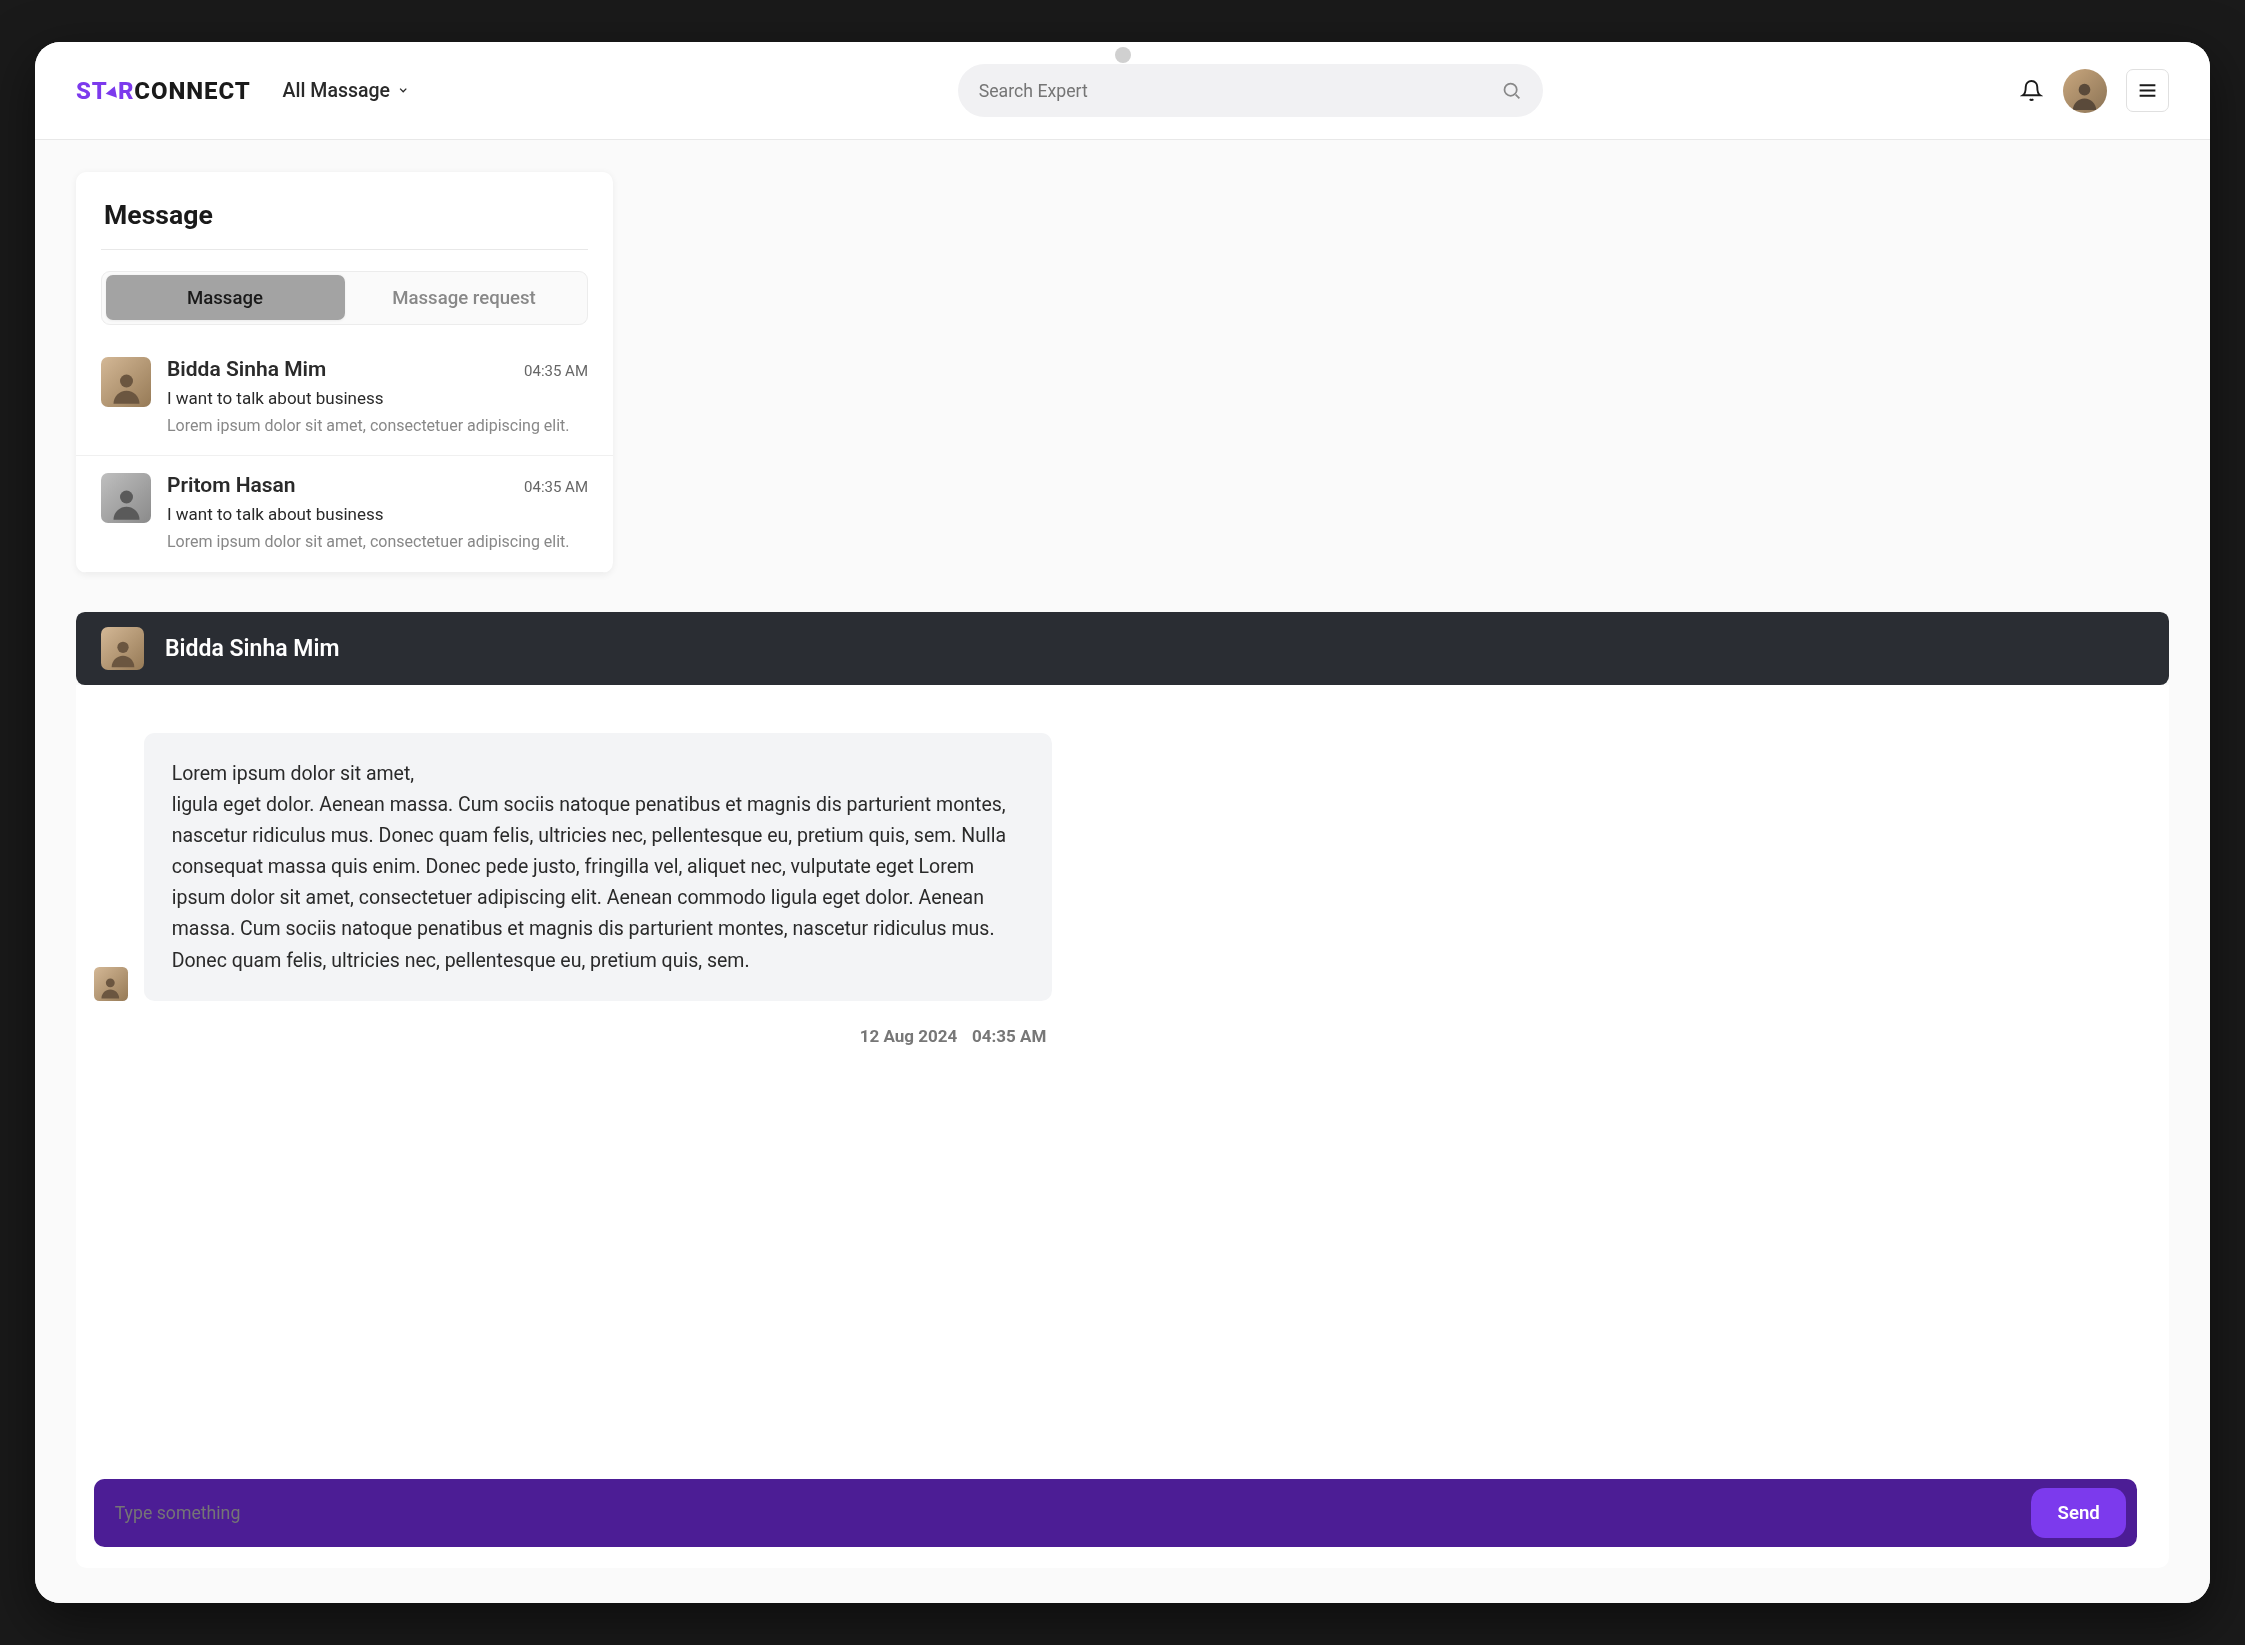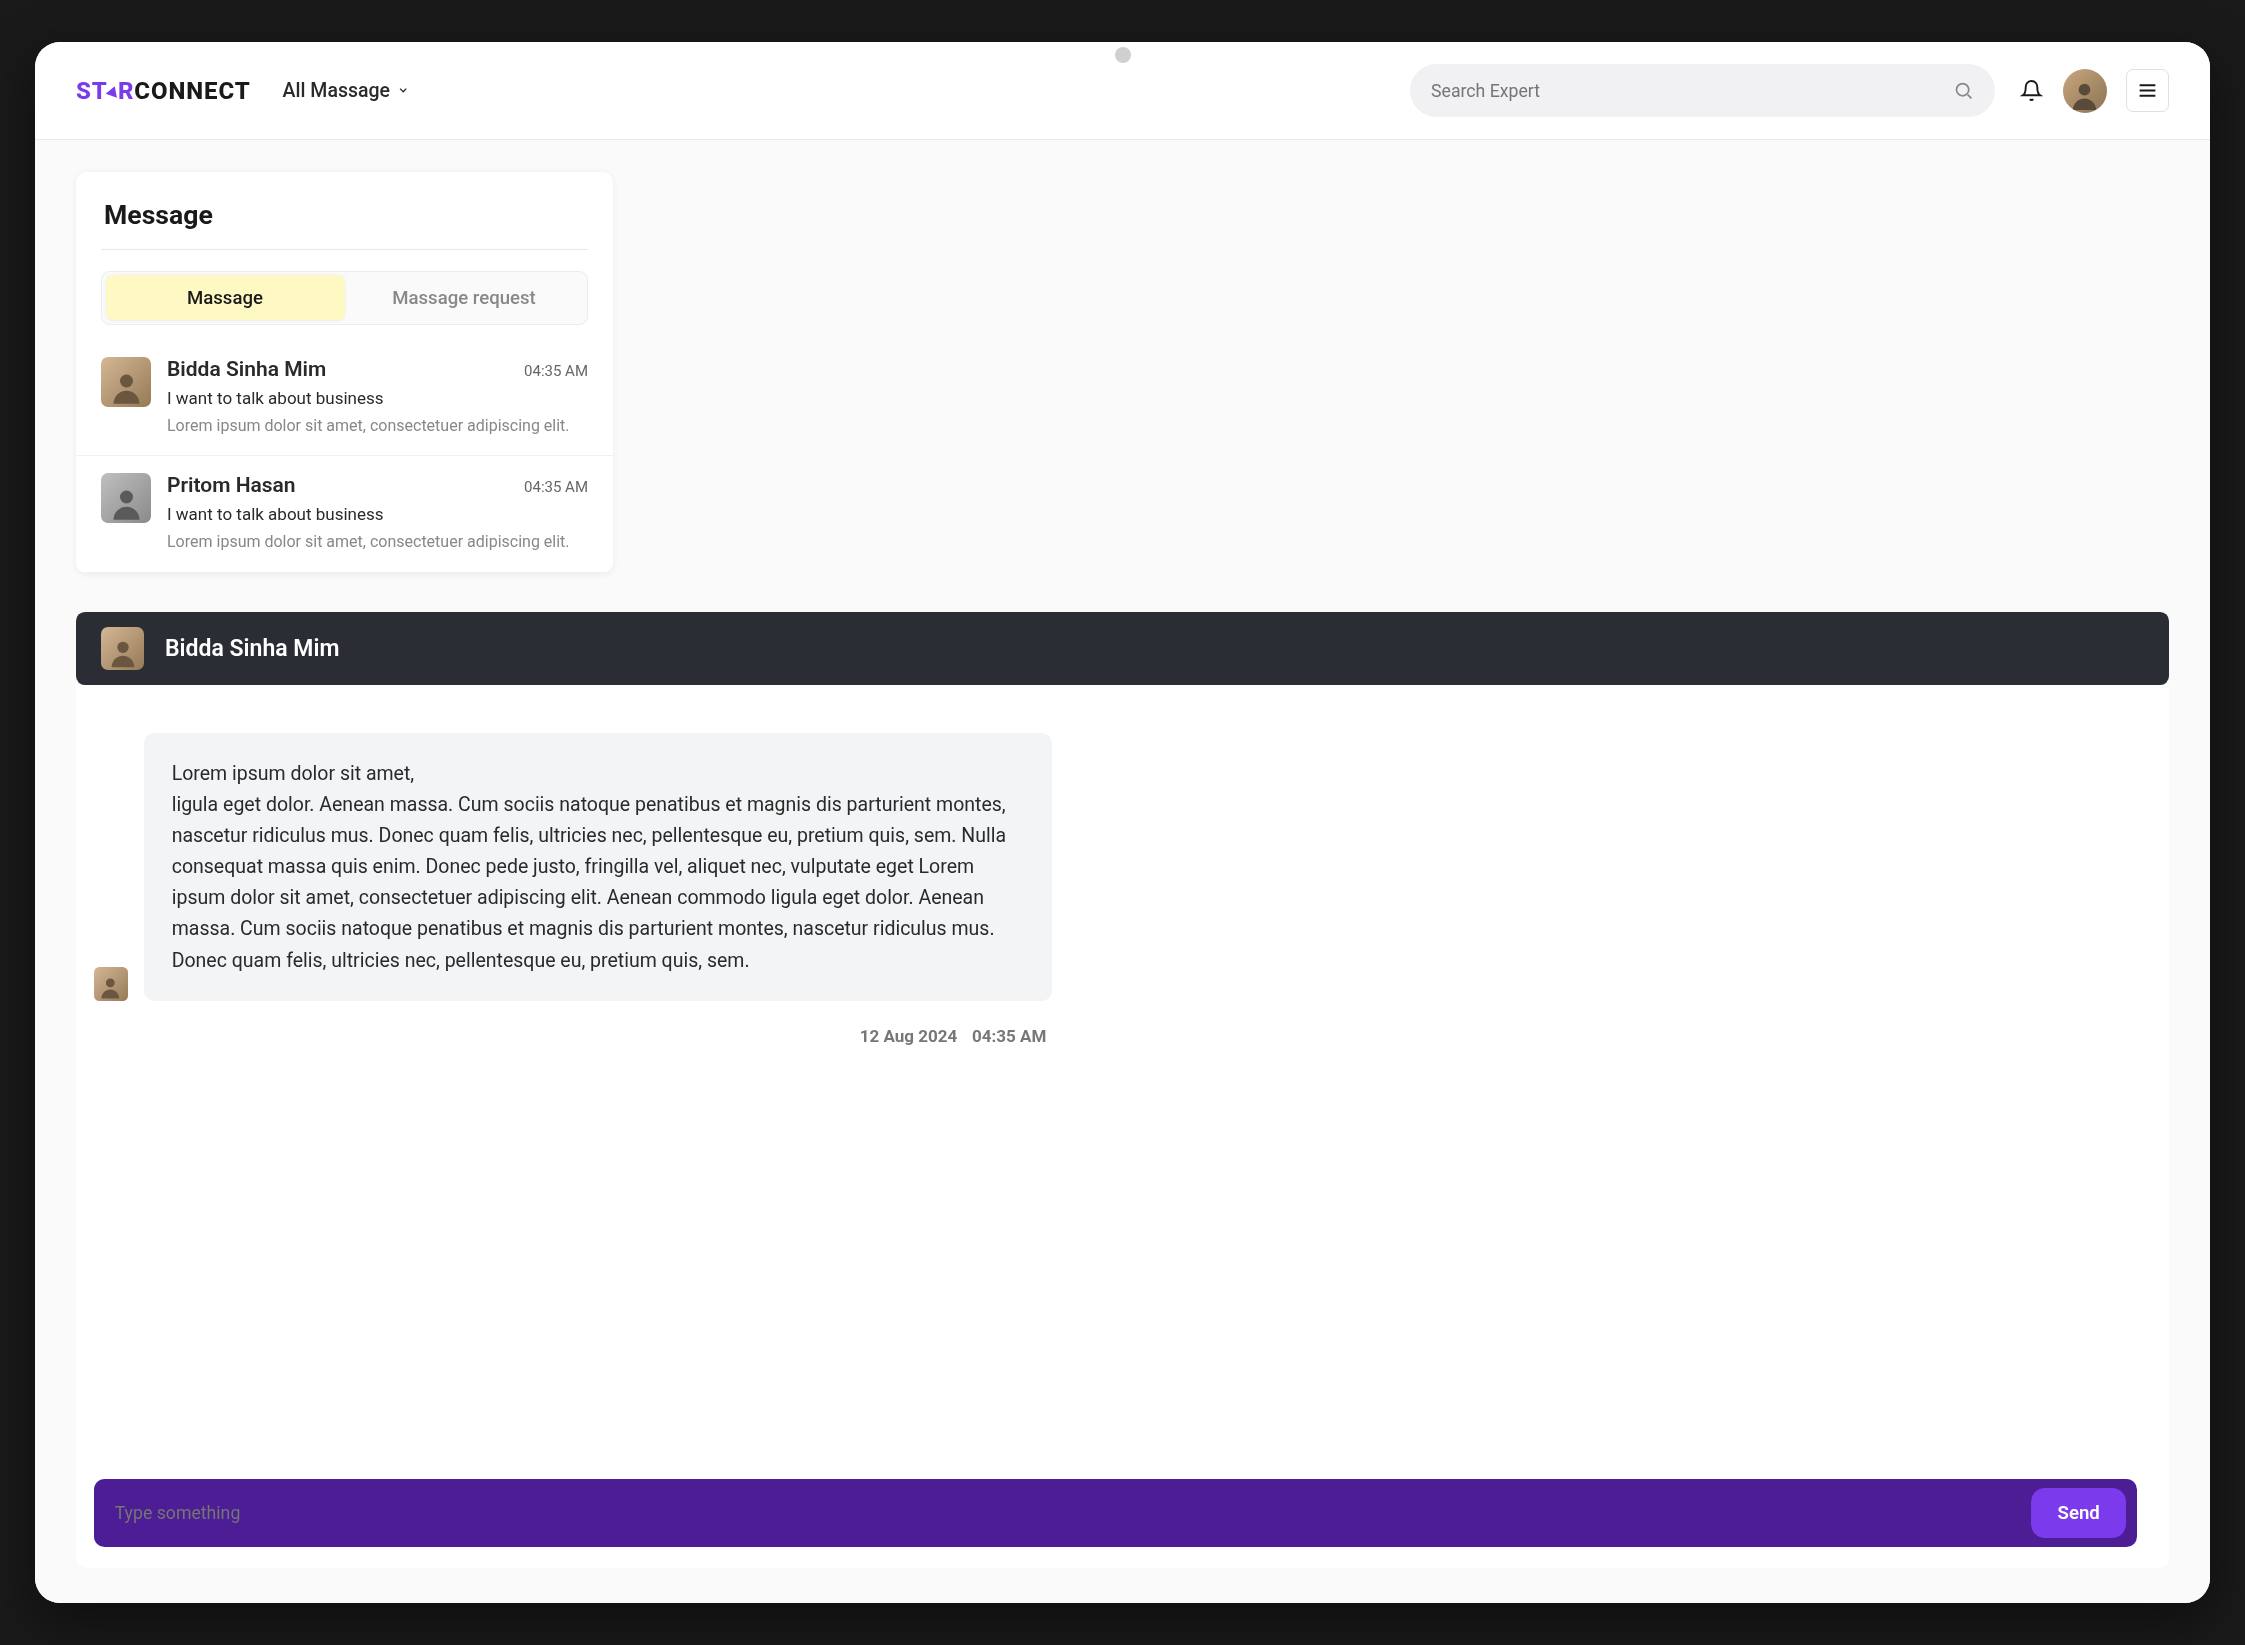--- a/index.html
+++ b/index.html
@@ -9,42 +9,42 @@
 
     .header { height: 98px; background: #fff; border-bottom: 0.9px solid #e8e8e8; display: flex; align-items: center; padding: 0 41px; gap: 25px; }
     .logo { display: flex; align-items: center; font-weight: 800; font-size: 24px; letter-spacing: 0.9px; justify-content: space-between; }
     .logo-st { color: #7c3aed; }
     .logo-star { display: inline-block; width: 0; height: 0; border-left: 6.2px solid transparent; border-right: 6.2px solid transparent; border-bottom: 10.6px solid #7c3aed; transform: rotate(20deg); margin: 0 -0.9px; }
     .logo-r { color: #7c3aed; }
     .logo-rest { color: #1a1a1a; }
     .category { display: flex; align-items: center; gap: 7px; font-size: 19.5px; font-weight: 500; color: #2a2a2a; cursor: pointer; margin-left: 7px; }
     .chevron { width: 12.4px; height: 12.4px; }
 
-    .search-wrap { flex: 1; display: flex; justify-content: flex-end; margin-left: 71px; }
+    .search-wrap { flex: 1; display: flex; justify-content: center; margin-left: 71px; }
     .search { width: 585px; height: 53px; background: #f1f1f3; border-radius: 26.6px; display: flex; align-items: center; padding: 0 21px; gap: 10.6px; }
     .search input { flex: 1; border: none; background: transparent; font-size: 17.7px; color: #888; outline: none; }
     .search-icon { width: 21px; height: 21px; stroke: #888; }
 
     .header-right { display: flex; align-items: center; gap: 19.5px; }
     .bell { width: 23px; height: 23px; cursor: pointer; }
     .avatar-sm { width: 44px; height: 44px; border-radius: 50%; background: linear-gradient(135deg, #c9a77e, #8b7355); cursor: pointer; overflow: hidden; display: flex; align-items: end; justify-content: center; }
     .avatar-sm svg { width: 35px; height: 35px; }
     .hamburger { width: 43px; height: 43px; border: 0.9px solid #e0e0e0; border-radius: 7px; display: flex; align-items: center; justify-content: center; cursor: pointer; }
     .hamburger svg { width: 21px; height: 21px; }
 
     .main { display: flex; padding: 32px 41px 35px; gap: 39px; height: calc(100% - 98px); background: #fafafa; flex-direction: column; }
 
     .sidebar { width: 537px; background: #fff; border-radius: 10.6px; box-shadow: 0 1.8px 7px rgba(0,0,0,0.06); display: flex; flex-direction: column; overflow: hidden; }
     .sidebar-header { padding: 26.6px 28px 19.5px; }
     .sidebar-title { font-size: 26.6px; font-weight: 700; color: #1a1a1a; }
     .sidebar-divider { height: 0.9px; background: #e8e8e8; margin: 0 25px; }
 
     .tabs { margin: 21px 25px 14px; background: #fafafa; border: 0.9px solid #ececec; border-radius: 8.9px; display: flex; padding: 3.5px; }
     .tab { flex: 1; padding: 11.5px 0; text-align: center; font-size: 18.6px; font-weight: 500; color: #888; border-radius: 7px; cursor: pointer; }
-    .tab.active { background: #fef9c3; color: #1a1a1a; box-shadow: 0 0.9px 2.7px rgba(0,0,0,0.06); }
+    .tab.active { background: #a3a3a3; color: #1a1a1a; box-shadow: 0 0.9px 2.7px rgba(0,0,0,0.06); }
 
     .convo-list { flex: 1; overflow-y: auto; }
     .convo { display: flex; padding: 17.7px 25px; gap: 16px; border-bottom: 0.9px solid #f0f0f0; cursor: pointer; }
     .convo-avatar { width: 50px; height: 50px; border-radius: 7px; flex-shrink: 0; display: flex; align-items: end; justify-content: center; overflow: hidden; }
     .convo-avatar.a1 { background: linear-gradient(135deg, #d4b896, #967a56); }
     .convo-avatar.a2 { background: linear-gradient(135deg, #bfbfbf, #8a8a8a); }
     .convo-avatar svg { width: 39px; height: 39px; }
     .convo-body { flex: 1; min-width: 0; }
     .convo-top { display: flex; justify-content: space-between; align-items: baseline; gap: 8.9px; }
     .convo-name { font-size: 21px; font-weight: 600; color: #2a2a2a; }

